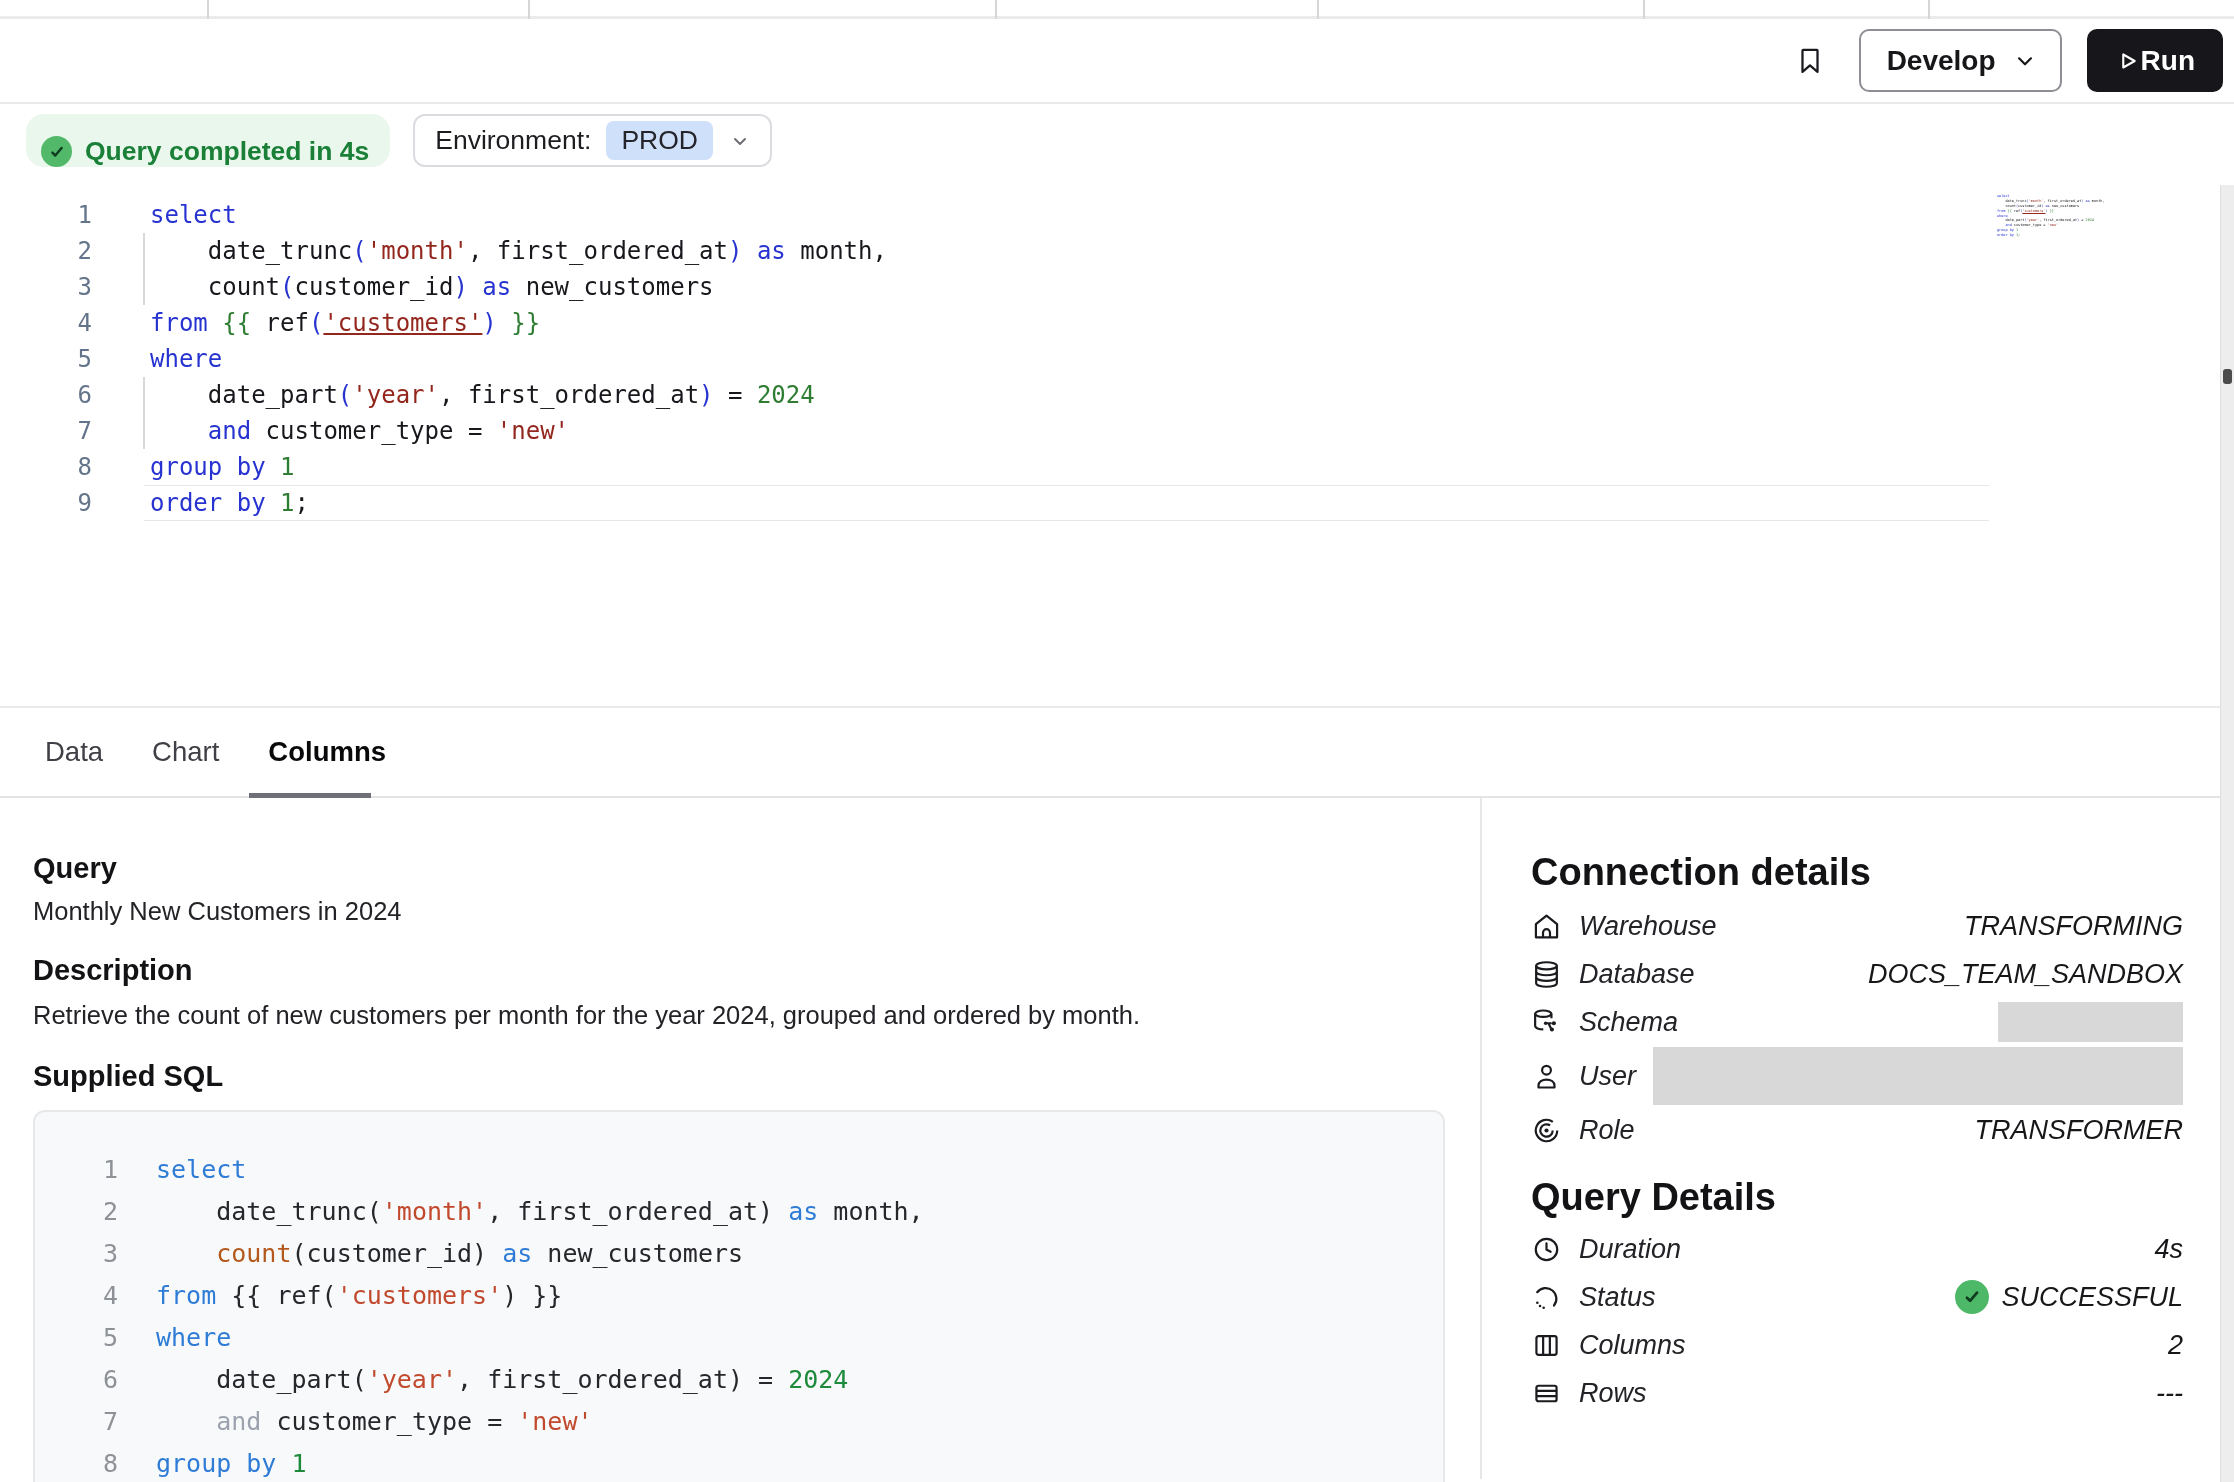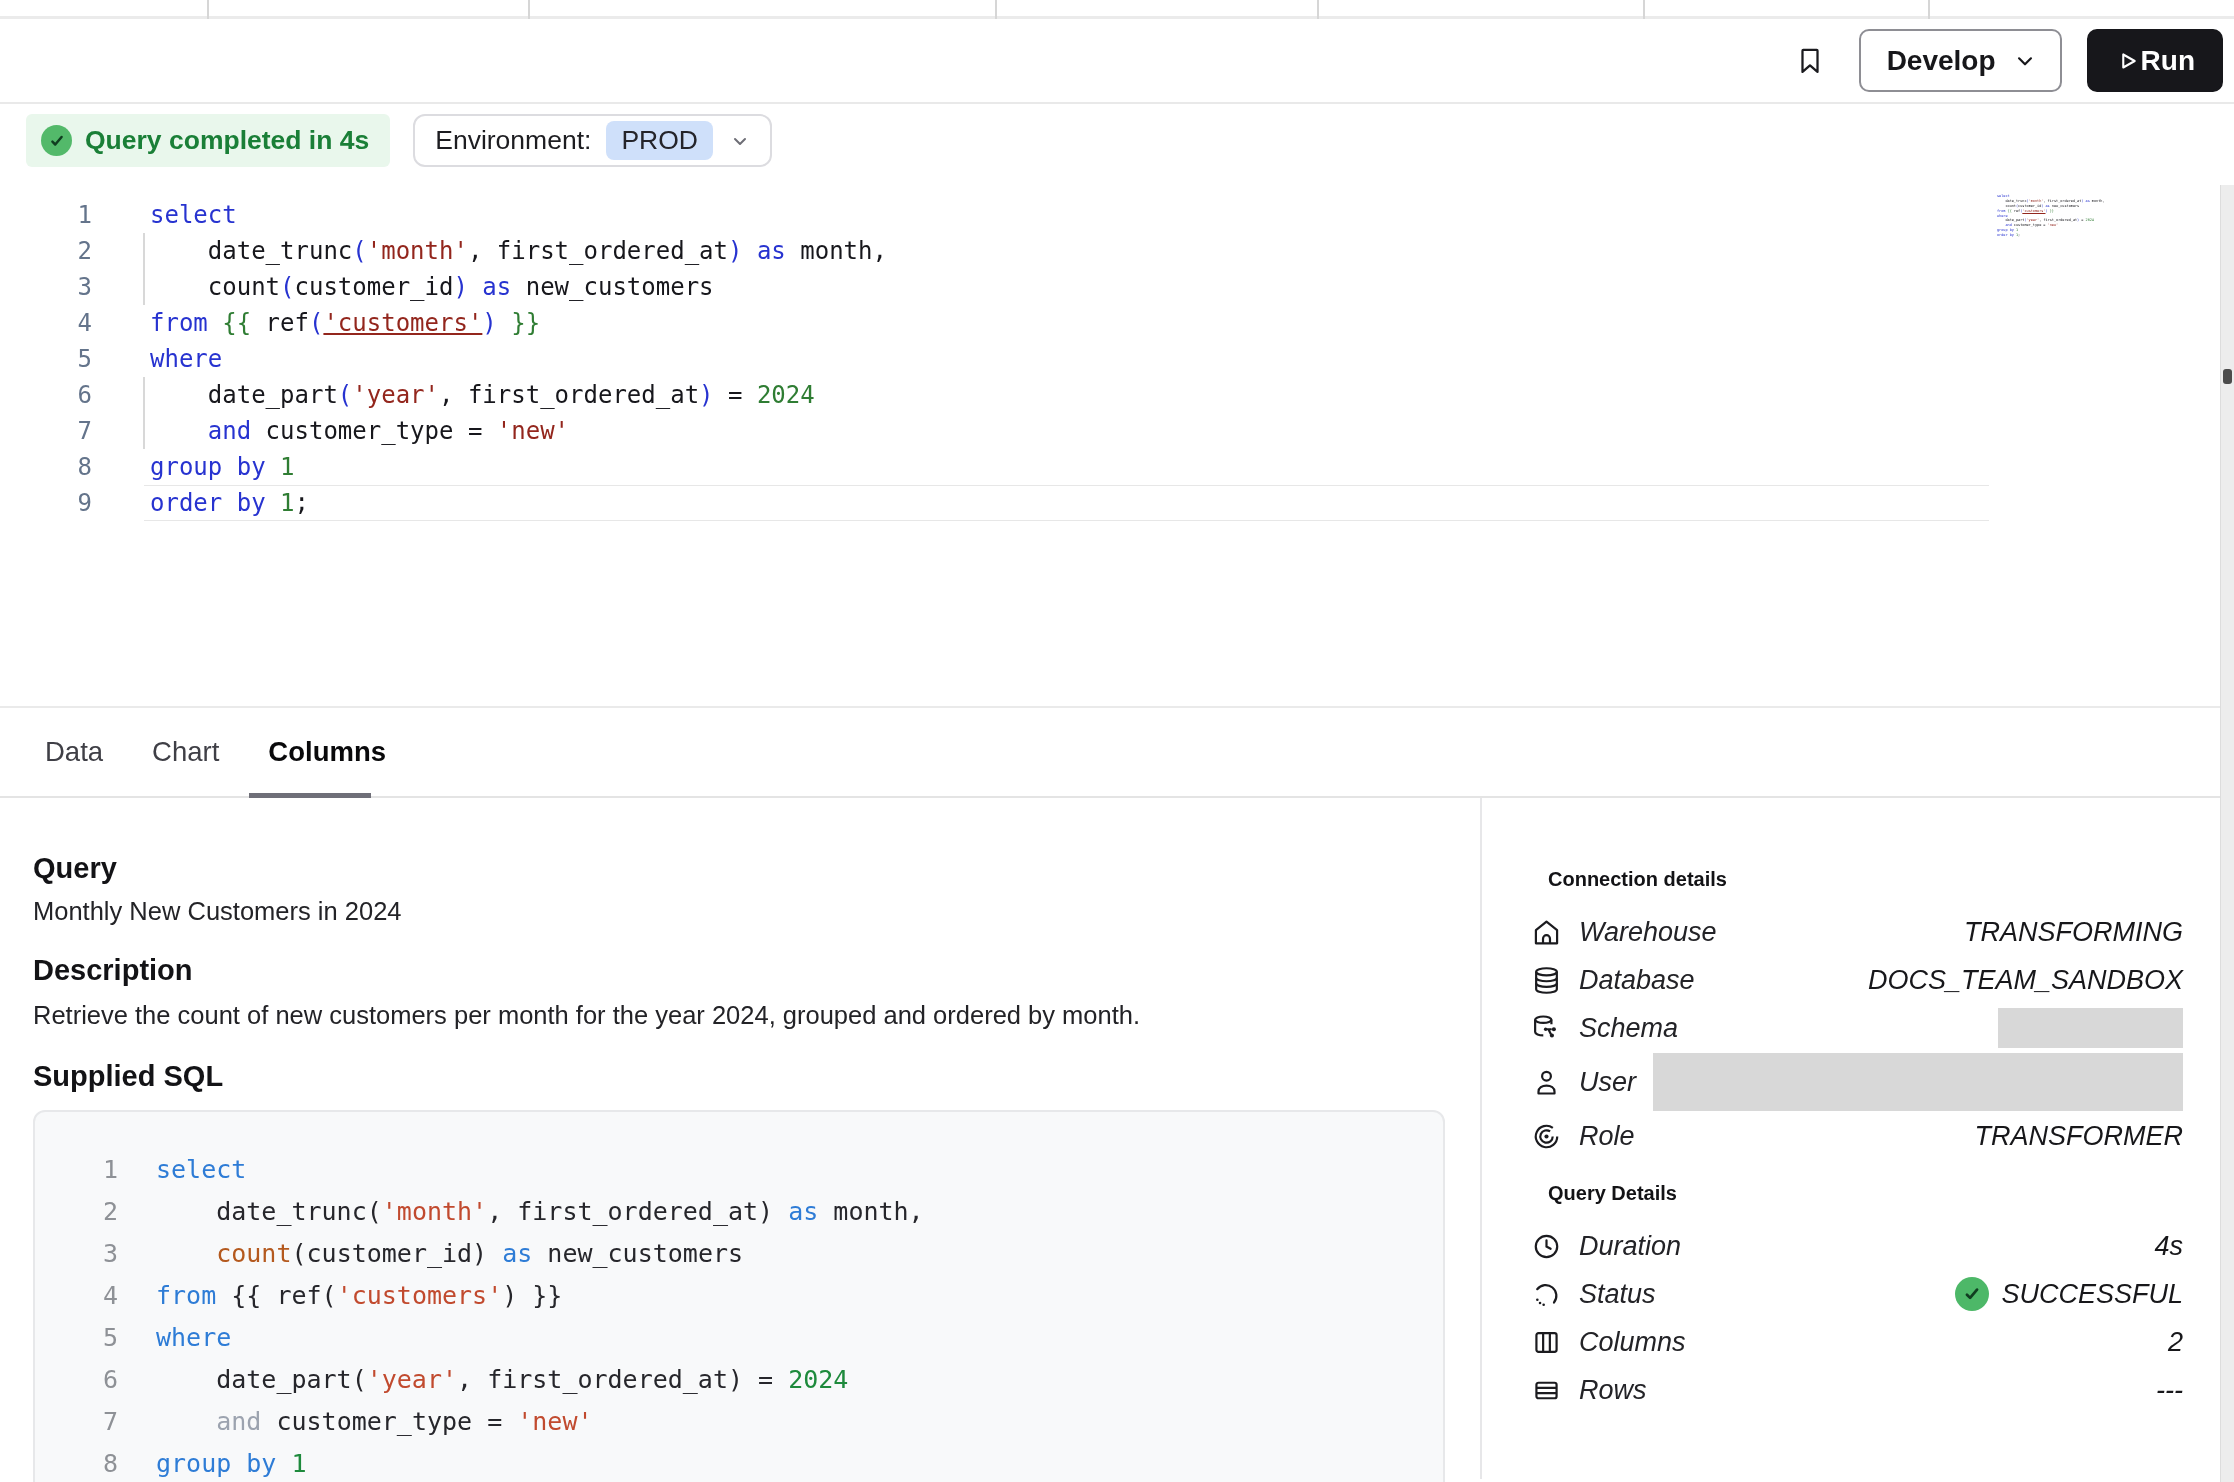--- a/index.html
+++ b/index.html
@@ -15,21 +15,21 @@
   .top-strip .tdiv:nth-child(3){left:995px}.top-strip .tdiv:nth-child(4){left:1317px}
   .top-strip .tdiv:nth-child(5){left:1643px}.top-strip .tdiv:nth-child(6){left:1928px}
   
   .toolbar { height:85px; border-bottom:2px solid #e9e9e9; display:flex; align-items:center; justify-content:flex-end; padding-right:11px; }
   .bookmark-btn { width:46px; height:46px; display:flex; align-items:center; justify-content:center; background:none; border:none; cursor:pointer; margin-right:26px; }
   .btn { display:flex; align-items:center; font-family:"Liberation Sans", sans-serif; font-size:28px; font-weight:600; border-radius:10px; height:63px; cursor:pointer; }
   .develop-btn { background:#fff; border:2.5px solid #8e8e94; color:#17171a; padding:0 22px 0 26px; gap:16px; margin-right:25px; }
   .run-btn { background:#17171b; border:2.5px solid #17171b; color:#fff; padding:0 26px 0 24px; gap:0; }
   
   .status-row { height:73px; display:flex; align-items:center; padding-left:26px; gap:23px; }
-  .query-badge { display:flex; align-items:center; gap:13px; height:53px; padding:0 21px 0 15px; background:#e9f7ec; border-radius:6px; color:#1a7f37; font-size:26.5px; font-weight:600; }
+  .query-badge { display:flex; align-items:flex-end; gap:13px; height:53px; padding:0 21px 0 15px; background:#e9f7ec; border-radius:18px; color:#1a7f37; font-size:26.5px; font-weight:600; }
   .check-circle { width:31px; height:31px; border-radius:50%; background:#53b96a; display:flex; align-items:center; justify-content:center; flex:none; }
   .env-pill { display:flex; align-items:center; gap:15px; height:53px; padding:0 18px 0 20px; background:#fff; border:2px solid #dcdce0; border-radius:12px; font-size:26.5px; color:#1d1d21; cursor:pointer; }
   .env-chip { background:#cfe0fa; color:#24242a; border-radius:8px; padding:4px 15px; font-weight:500; }
   
   .editor { position:relative; height:529px; background:#fff; font-family:"DejaVu Sans Mono", monospace; font-size:24px; }
   .editor-code { position:absolute; left:0; top:20px; right:120px; }
   .code-row { position:relative; height:36px; line-height:36px; white-space:pre; }
   .editor-code .gut { position:absolute; left:0; width:92px; text-align:right; color:#64748b; }
   .editor-code .toks { margin-left:150px; display:inline-block; }
   .tok-kw  { color:#2733d0; } .tok-fn { color:#17171c; } .tok-br { color:#2733d0; }
@@ -57,21 +57,21 @@
   .h-desc { margin-top:28px; } .h-sql { margin-top:30px; }
   .body-desc { margin-top:14px; }
   .sql-box { margin-top:17px; width:1412px; height:520px; background:#f8f9fa; border:2px solid #e7e8ea; border-radius:12px; padding:37px 0 0 36px; font-family:"DejaVu Sans Mono", monospace; font-size:25px; }
   .supplied .code-row { height:42px; line-height:42px; }
   .supplied .gut { position:absolute; left:0; width:47px; text-align:right; color:#8e9196; }
   .supplied .toks { margin-left:85px; display:inline-block; }
   .tok-kw2 { color:#2e7cd6; } .tok-fnc { color:#b4591e; } .tok-str2 { color:#c14a2e; }
   .tok-gray { color:#9ca3af; } .tok-num2 { color:#1e8a3c; } .tok-pl2 { color:#26262b; }
   
   .side-panel { flex:1; border-left:2px solid #e7e7e9; padding:53px 56px 0 49px; }
-  .panel-h { font-size:20px; font-weight:700; color:#131316; margin:17px; }
+  .panel-h { font-size:38px; font-weight:700; color:#131316; margin:0; }
   .rows { margin-top:8px; }
   .detail-row { display:flex; align-items:center; height:48px; gap:17px;font-style:italic; }
   .detail-row.tall { height:60px; }
   .detail-row .icon { width:31px; height:31px; flex:none; display:flex; align-items:center; justify-content:center; color:#1b1b1f; }
   .row-label { font-size:27px; color:#232327; }
   .row-value { margin-left:auto; font-size:27px; color:#17171a; }
   .redact { margin-left:auto; background:#d8d8d8; }
   .status-val { margin-left:auto; display:flex; align-items:center; gap:12px; font-size:27px; color:#17171a; }
   .check-circle-lg { width:34px; height:34px; border-radius:50%; background:#4db868; display:flex; align-items:center; justify-content:center; flex:none; }
   .qd-h { margin-top:22px; }

